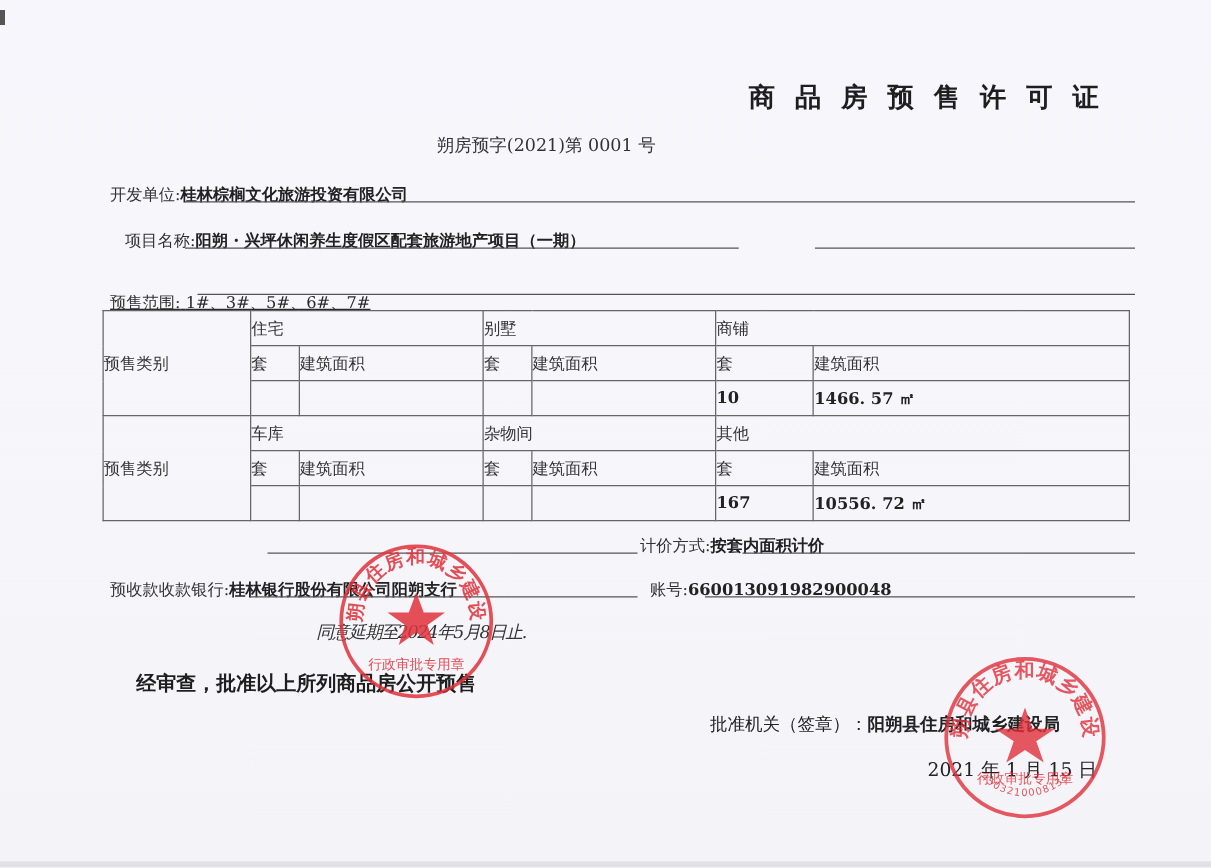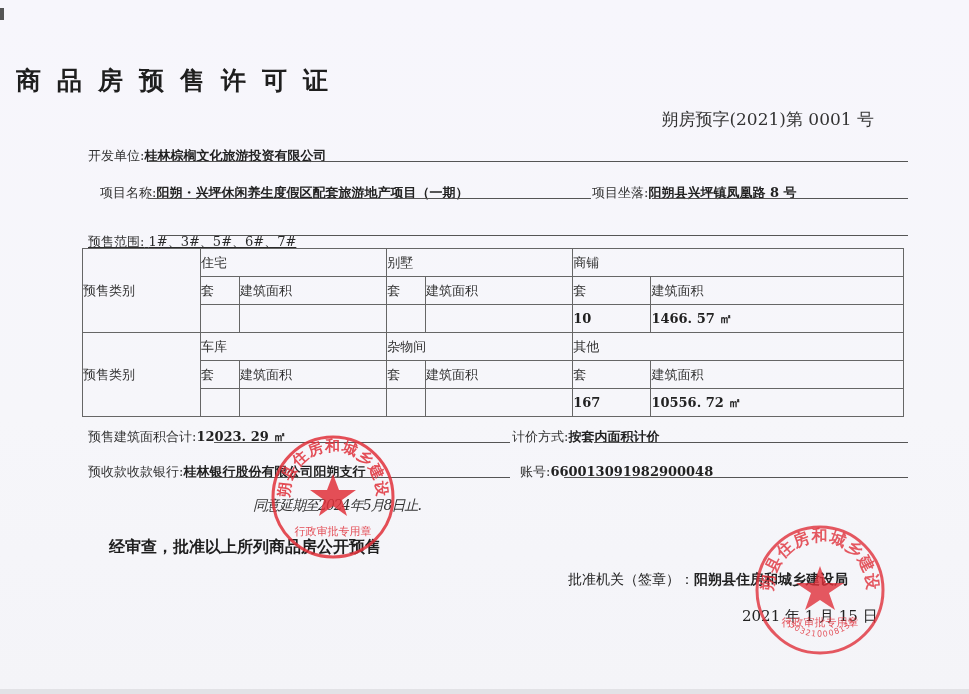--- a/index.html
+++ b/index.html
@@ -11,28 +11,28 @@
     position:relative;
   }
   .page {
     position:absolute; left:0; top:0; width:969px; height:694px;
     background:linear-gradient(180deg,#f7f6fc 0%,#f6f6fa 60%,#f4f4f8 100%);
   }
   .edge-mark { position:absolute; left:0; top:8px; width:4px; height:12px; background:#555; }
   .bottom-band { position:absolute; left:0; bottom:0; width:969px; height:5px; background:#e2e2e6; }
 
   .title {
-    position:absolute; left:0; width:895px; top:64px; text-align:left;
+    position:absolute; left:0; width:895px; top:64px; text-align:right;
     font-family:"DejaVu Sans", sans-serif; font-weight:bold;
-    font-size:25px; letter-spacing:16px; color:#1e1e1e;
+    font-size:21px; letter-spacing:16px; color:#1e1e1e;
     padding-left:16px; box-sizing:border-box;
   }
   .cert-no {
-    position:absolute; left:0; width:874px; top:108px; text-align:right;
-    font-size:17px; color:#333;
+    position:absolute; left:0; width:874px; top:108px; text-align:center;
+    font-size:14px; color:#333;
   }
 
   .line-row { position:absolute; font-size:13px; white-space:nowrap; }
   .lbl { color:#333; }
   .val { font-weight:bold; color:#222; }
   .uline { position:absolute; height:1px; background:#555; }
 
   table.sales {
     position:absolute; left:82px; top:248px; width:822px;
     border-collapse:collapse; font-size:13px; color:#333;
@@ -70,23 +70,20 @@
 
   <div class="line-row" style="left:88px;top:147px;">
     <span class="lbl">开发单位:</span><span class="val">桂林棕榈文化旅游投资有限公司</span>
   </div>
   <div class="uline" style="left:148px;top:161px;width:760px;"></div>
 
   <div class="line-row" style="left:100px;top:184px;">
     <span class="lbl">项目名称:</span><span class="val">阳朔・兴坪休闲养生度假区配套旅游地产项目（一期）</span>
   </div>
   <div class="uline" style="left:148px;top:198px;width:443px;"></div>
-  <div class="line-row" style="left:592px;top:184px;">
-    <span class="lbl">项目坐落:</span><span class="val">阳朔县兴坪镇凤凰路 8 号</span>
-  </div>
   <div class="uline" style="left:652px;top:198px;width:256px;"></div>
 
   <div class="line-row" style="left:88px;top:233px;text-decoration:underline;">
     <span class="lbl">预售范围:</span>&nbsp;<span>1#、3#、5#、6#、7#</span>
   </div>
   <div class="uline" style="left:158px;top:235px;width:750px;"></div>
 
   <table class="sales">
     <tbody>
         <tr>
@@ -129,23 +126,20 @@
       <td class="num"></td>
       <td class="num"></td>
       <td class="num"></td>
       <td class="num"></td>
       <td class="num">167</td>
       <td class="num">10556. 72 ㎡</td>
     </tr>
   </tbody>
     </table>
 
-  <div class="line-row" style="left:88px;top:428px;">
-    <span class="lbl">预售建筑面积合计:</span><span class="val">12023. 29 ㎡</span>
-  </div>
   <div class="uline" style="left:214px;top:442px;width:296px;"></div>
   <div class="line-row" style="left:512px;top:428px;">
     <span class="lbl">计价方式:</span><span class="val">按套内面积计价</span>
   </div>
   <div class="uline" style="left:594px;top:442px;width:314px;"></div>
 
   <div class="line-row" style="left:88px;top:463px;">
     <span class="lbl">预收款收款银行:</span><span class="val">桂林银行股份有限公司阳朔支行</span>
   </div>
   <div class="uline" style="left:200px;top:477px;width:310px;"></div>

